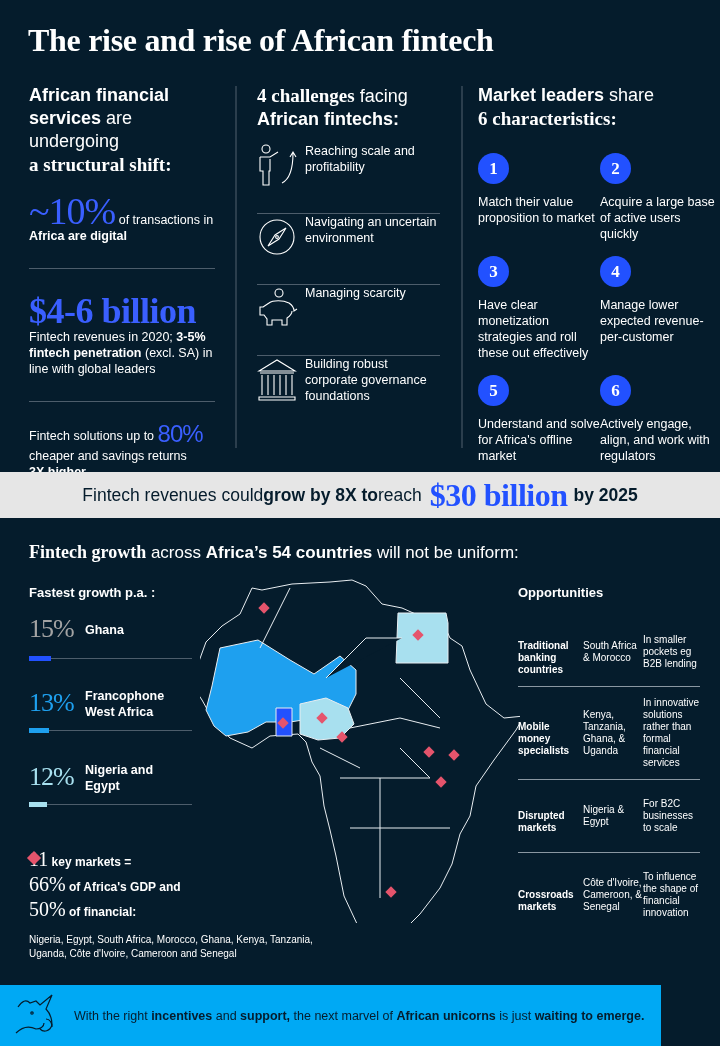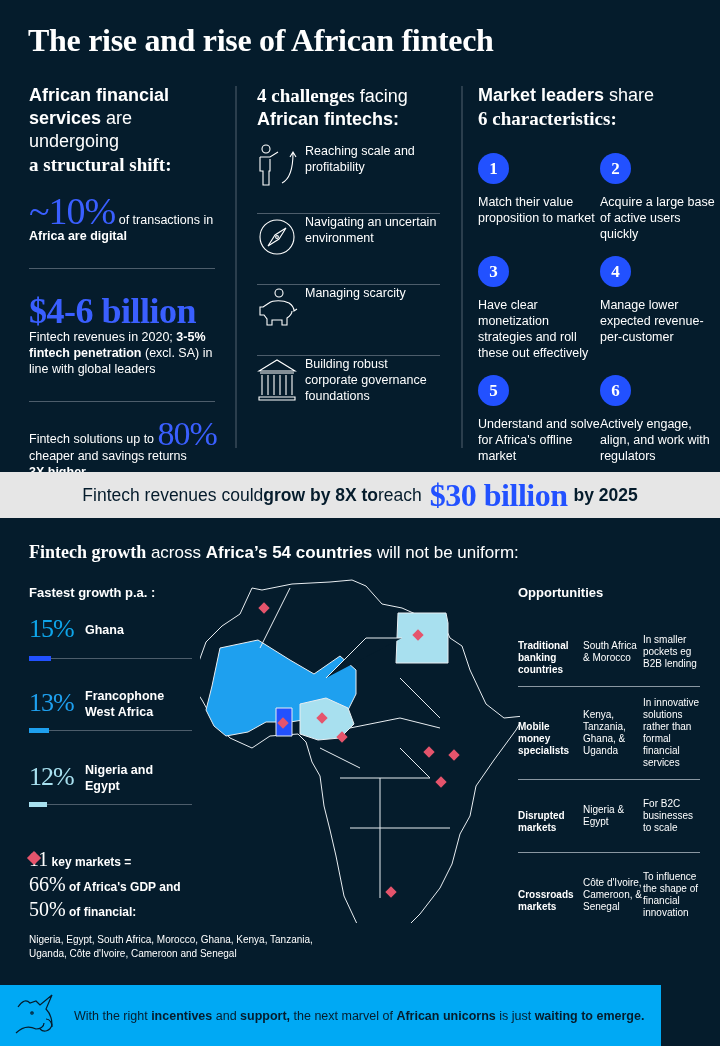--- a/index.html
+++ b/index.html
@@ -13,21 +13,21 @@
   .col3 { left: 478px; width: 235px; }
   .vdiv { position: absolute; top: 86px; width: 2px; height: 362px; background: #2b3e4d; }
   .h3 { font-size: 18px; line-height: 23px; font-weight: normal; }
   .h3 .sb { font-family: "Liberation Serif", serif; font-weight: bold; font-size: 19px; }
   .stat1 { margin-top: 19px; font-size: 12.5px; line-height: 16px; }
   .stat1 .big { font-family: "Liberation Serif", serif; font-size: 38px; color: #3a5fff; line-height: 30px; letter-spacing: -1px; }
   .hr { height: 1px; background: #4d5d6b; }
   .stat2 .big { font-family: "Liberation Serif", serif; font-weight: bold; font-size: 36px; color: #3a5fff; line-height: 36px; letter-spacing: -0.5px; }
   .stat2 .txt { font-size: 12.5px; line-height: 16px; }
   .stat3 { font-size: 12.5px; line-height: 16px; }
-  .stat3 .big { font-family: Liberation Serif, serif; font-size: 34px; color: #3a5fff; letter-spacing: -1px; line-height: 28px; vertical-align: -2px; }
+  .stat3 .big { font-family: Liberation Sans, sans-serif; font-size: 24px; color: #3a5fff; letter-spacing: -1px; line-height: 28px; vertical-align: -2px; }
   .chal { display: flex; align-items: flex-start; height: 70px; }
   .chal .ic { width: 42px; height: 46px; flex: 0 0 42px; margin-right: 6px; }
   .chal .tx { font-size: 12.5px; line-height: 16px; }
   .grid6 { display: grid; grid-template-columns: 122px 118px; row-gap: 14px; margin-top: 22px; }
   .num { width: 31px; height: 31px; border-radius: 50%; background: #2251ff; color: #fff; font-family: "Liberation Serif", serif; font-weight: bold; font-size: 17px; display: flex; align-items: center; justify-content: center; margin-bottom: 10px; }
   .char { font-size: 12.5px; line-height: 16px; }
   .band { position: absolute; left: 0; top: 472px; width: 720px; height: 46px; background: #e6e6e6; color: #051c2c; display: flex; align-items: center; justify-content: center; font-size: 17.5px; }
   .band .big { font-family: "Liberation Serif", serif; color: #2251ff; font-size: 32px; font-weight: bold; margin: 0 6px 0 8px; letter-spacing: -0.5px; }
   .sec2 { position: absolute; left: 29px; top: 542px; font-size: 17px; }
   .sec2 .sb { font-family: "Liberation Serif", serif; font-weight: bold; font-size: 18px; }
@@ -165,21 +165,21 @@
     <span class="b">by 2025</span>
 </div>
 
 <div class="sec2">
   <span class="sb">Fintech growth</span><span> across </span><span class="b">Africa’s 54 countries</span><span> will not be uniform:</span>
 </div>
 
 <div class="fg">
   <div class="hd">Fastest growth p.a. :</div>
   <div class="grow">
-    <div class="pct" style="color:#0ea5e9">15%</div>
+    <div class="pct" style="color:#a3a3a3">15%</div>
     <div class="lbl" style="top:8px">Ghana</div>
     <div class="track" style="top:44px"></div>
       <div class="fill" style="top:42px;width:22px;background:#2251ff"></div>
   </div>
   <div class="grow">
     <div class="pct" style="color:#1ea0ef">13%</div>
     <div class="lbl" style="top:0;width:100px">Francophone West Africa</div>
     <div class="track" style="top:42px"></div>
       <div class="fill" style="top:40px;width:20px;background:#1ea0ef"></div>
   </div>

